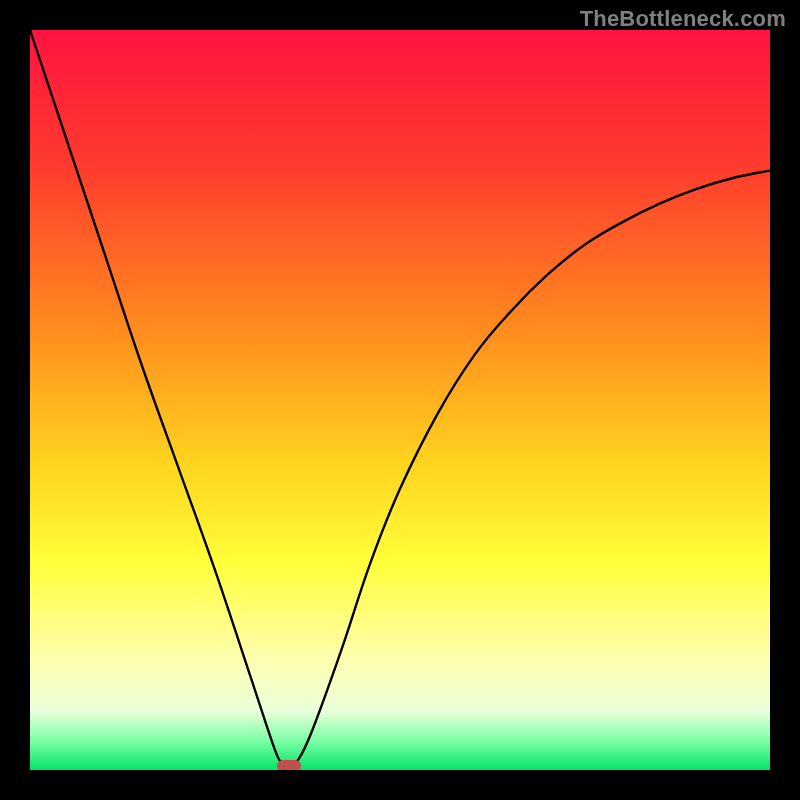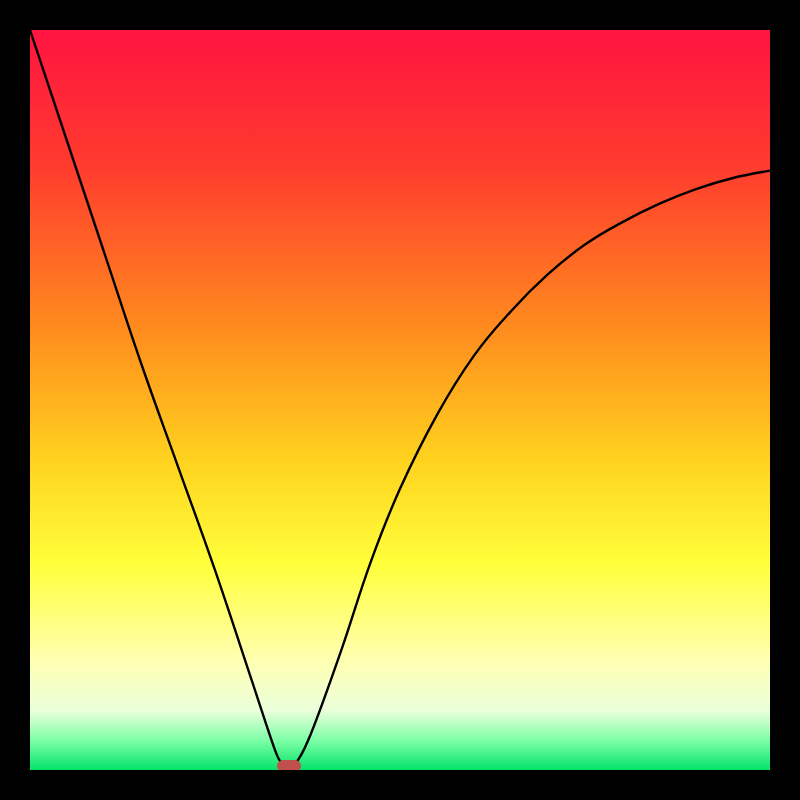--- a/index.html
+++ b/index.html
@@ -44,20 +44,21 @@
     font-size: 22px;
     font-weight: 600;
     color: #808080;
     letter-spacing: 0.2px;
   }
 </style>
 </head>
 <body>
 
 <div class="frame">
+  <div class="watermark">TheBottleneck.com</div>
 
   <div class="plot-area">
     <svg class="gradient-bg" viewBox="0 0 740 740" preserveAspectRatio="none">
       <defs>
         <linearGradient id="bg-grad" x1="0" y1="0" x2="0" y2="1">
             <stop offset="0%" stop-color="#ff1440"></stop>
             <stop offset="18%" stop-color="#ff3a2e"></stop>
             <stop offset="40%" stop-color="#ff8a1e"></stop>
             <stop offset="58%" stop-color="#ffd21e"></stop>
             <stop offset="72%" stop-color="#ffff3a"></stop>

